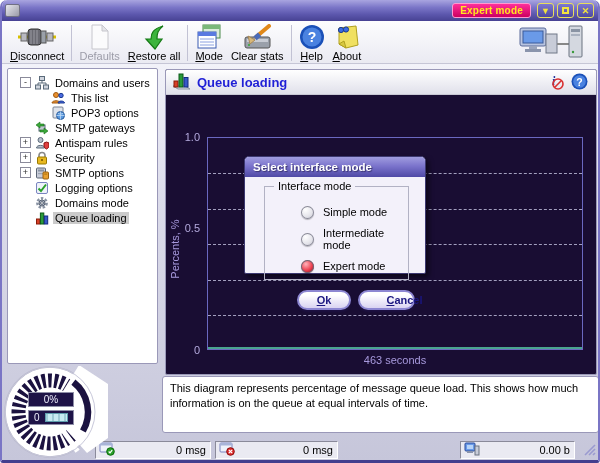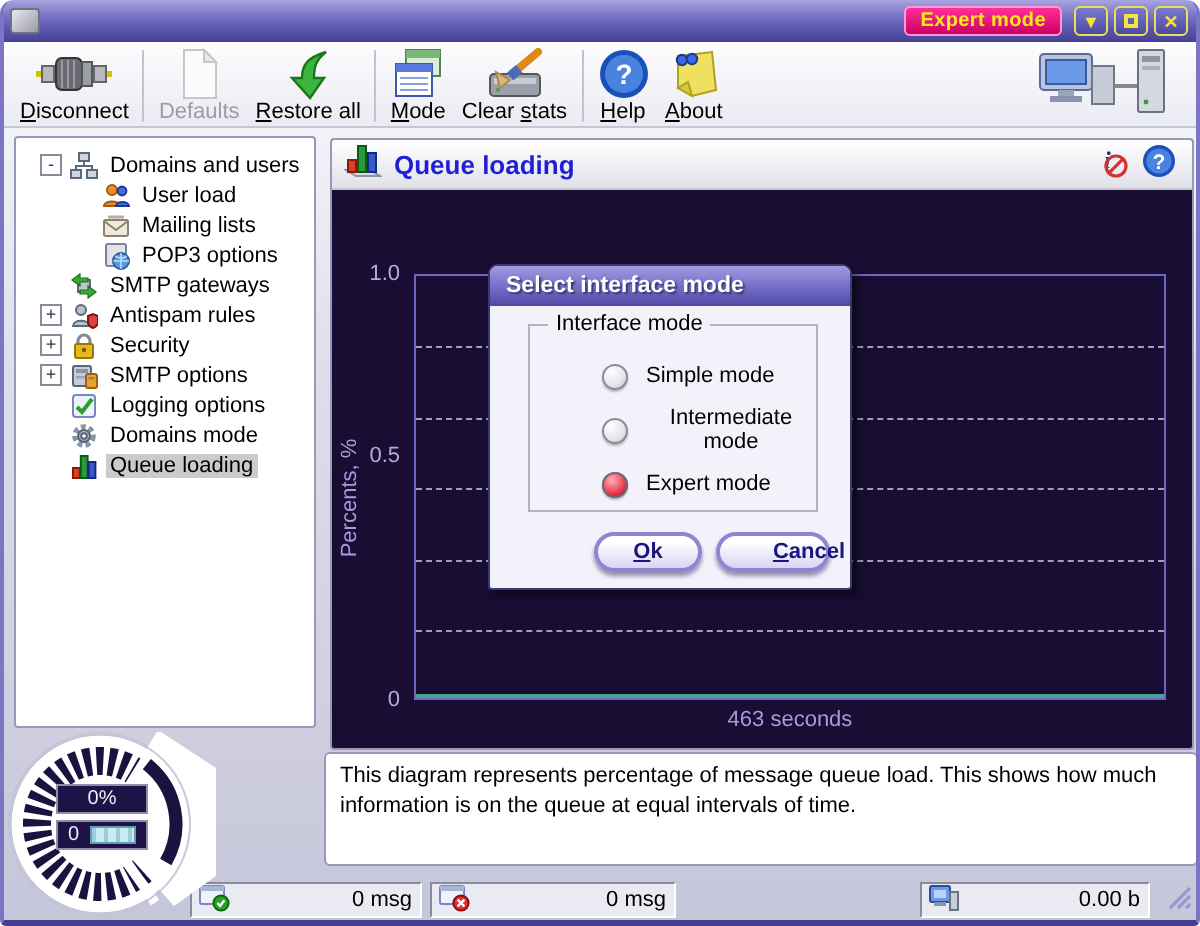--- a/index.html
+++ b/index.html
@@ -70,24 +70,23 @@
   .phead .hspacer { flex:1; }
   .chart { position:absolute; left:0; top:26px; right:0; bottom:0; }
   .plot { position:absolute; left:41px; top:41px; width:376px; height:213px; border:1px solid #6a68c0; }
   .gline { position:absolute; left:0; right:0; height:0; border-top:1px dashed #d2d2ee; opacity:.75; }
   .baseline { position:absolute; left:0; right:0; bottom:0; height:2px; background:#4aa38f; }
   .ytick { position:absolute; color:#b4aade; font-size:11px; text-align:right; width:30px; transform:translateY(-50%); }
   .ylabel { position:absolute; left:-36px; top:147px; width:90px; text-align:center; color:#a89ade; font-size:11px; transform:rotate(-90deg); }
   .xlabel { position:absolute; left:41px; width:376px; top:258px; text-align:center; color:#a89ade; font-size:11px; }
   
   .dialog {
-    position:absolute; left:242px; top:132px; width:182px; height:163px; z-index:50;
+    position:absolute; left:242px; top:156px; width:182px; height:118px; z-index:50;
     background:#f3f1fa; border:1px solid #3c3870; border-radius:5px 5px 2px 2px;
     box-shadow:3px 3px 5px rgba(0,0,0,0.5);
-    text-align:center;
   }
   .dtitle {
     height:20px; border-radius:4px 4px 0 0; padding-left:8px; display:flex; align-items:center;
     background:linear-gradient(180deg,#a09cdf 0%,#7b74cc 45%,#4f49a6 100%);
     color:#fff; font-weight:bold; font-size:11.5px; text-shadow:1px 1px 1px #3a3470;
   }
   .groupbox { position:absolute; left:19px; top:29px; width:145px; height:94px; border:1px solid #b2b2c4; }
   .grouplab { position:absolute; left:9px; top:-7px; background:#f3f1fa; padding:0 4px; font-size:11px; }
   .optrow { position:absolute; left:36px; height:14px; display:flex; align-items:center; }
   .radio {
@@ -262,30 +261,21 @@
       <span class="tlabel">Domains and users</span>
     </div>
     <div class="trow child">
       <span class="expand"></span>
       <span class="ticn"><svg width="14" height="14" viewBox="0 0 14 14">
             <circle cx="5" cy="4" r="2.5" fill="#e89030" stroke="#a05a10"></circle>
             <path d="M1 12 c0-3 8-3 8 0 z" fill="#e89030" stroke="#a05a10"></path>
             <circle cx="10" cy="4.5" r="2.2" fill="#4a6ae0" stroke="#1a3a90"></circle>
             <path d="M7 12 c0-2.6 6.5-2.6 6.5 0 z" fill="#4a6ae0" stroke="#1a3a90"></path>
           </svg></span>
-      <span class="tlabel">User load</span>
-    </div>
-    <div class="trow child">
-      <span class="expand"></span>
-      <span class="ticn"><svg width="14" height="14" viewBox="0 0 14 14">
-            <rect x="1" y="4" width="12" height="8" rx="1" fill="#f0ead8" stroke="#8a8270"></rect>
-            <path d="M1 4.5 L7 9 L13 4.5" fill="none" stroke="#8a8270"></path>
-            <path d="M3 2.5 h8" stroke="#b8b0a0" stroke-width="1.5"></path>
-          </svg></span>
-      <span class="tlabel">Mailing lists</span>
+      <span class="tlabel">This list</span>
     </div>
     <div class="trow child">
       <span class="expand"></span>
       <span class="ticn"><svg width="14" height="14" viewBox="0 0 14 14">
             <rect x="2" y="1" width="10" height="11" rx="1" fill="#dfe3ea" stroke="#7a8494"></rect>
             <circle cx="9.5" cy="9.5" r="4" fill="#5a9ae0" stroke="#2a5a9a"></circle>
             <path d="M5.5 9.5 h8 M9.5 5.5 v8 M6.7 7 c1.8 1.4 3.8 1.4 5.6 0" fill="none" stroke="#bcd8f4" stroke-width="0.8"></path>
           </svg></span>
       <span class="tlabel">POP3 options</span>
     </div>

